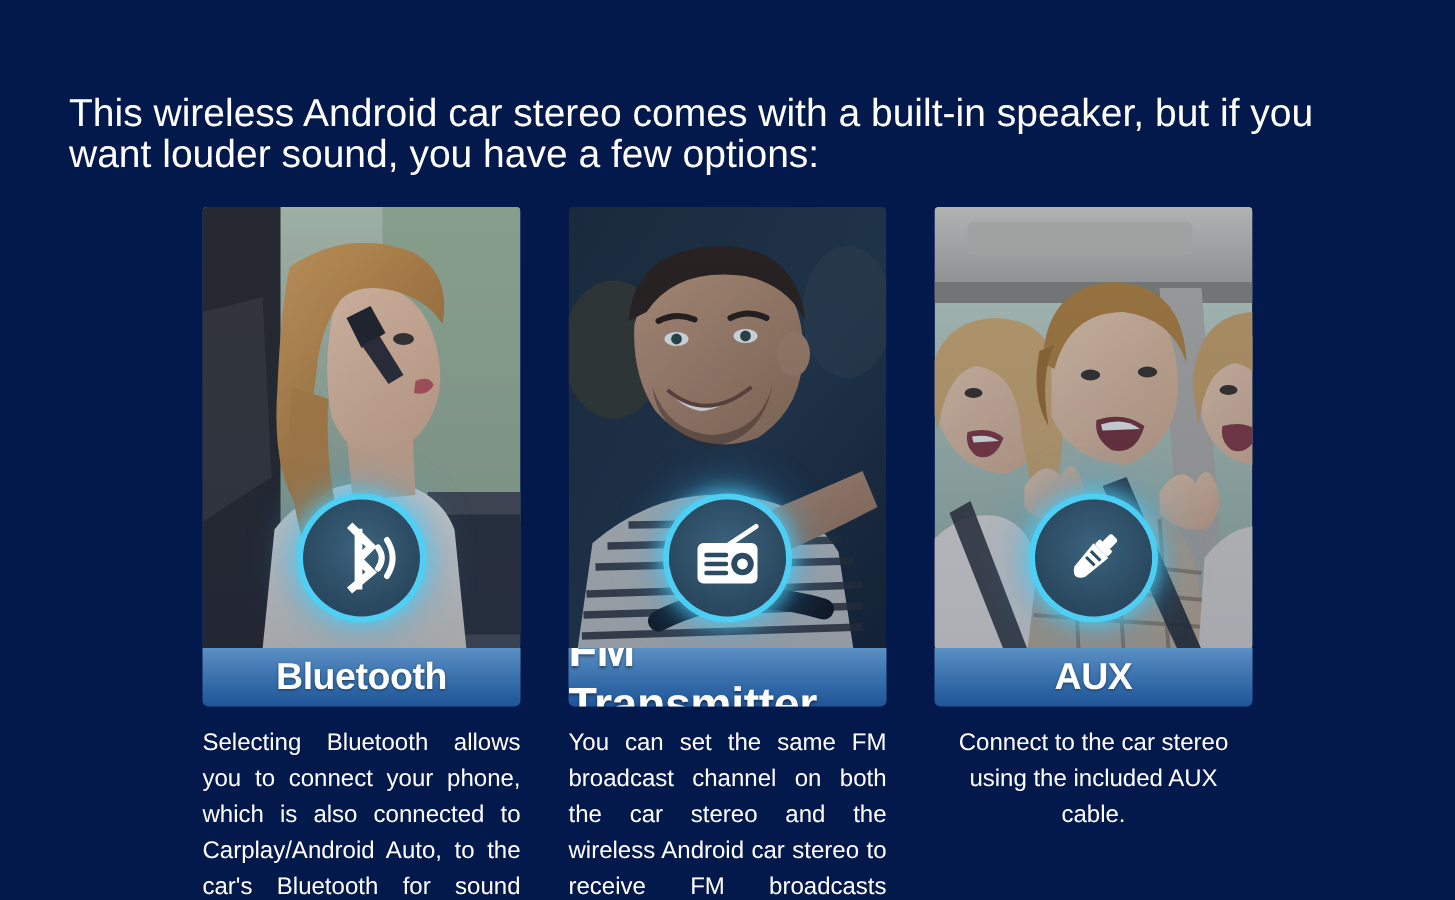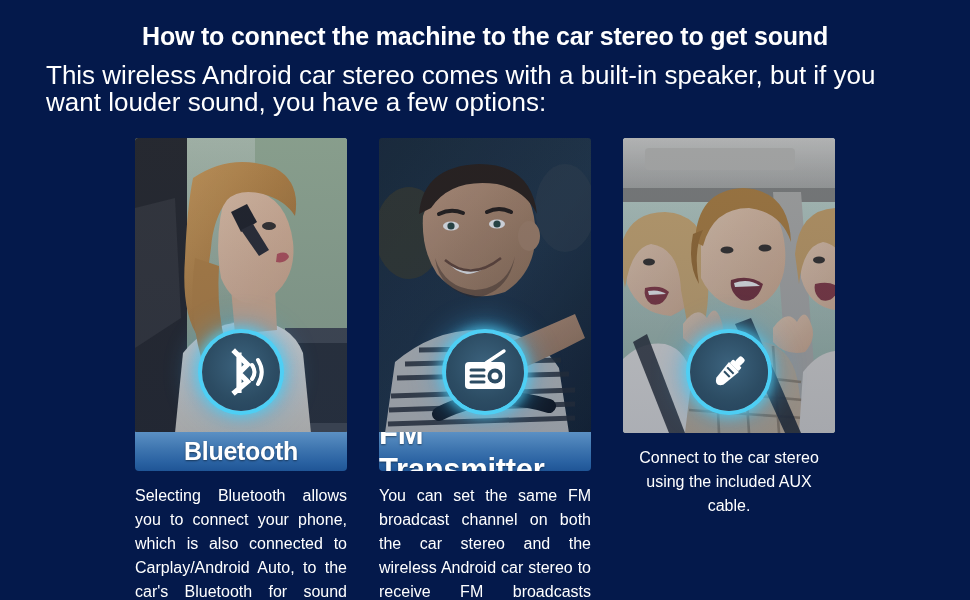--- a/index.html
+++ b/index.html
@@ -141,21 +141,20 @@
     text-justify: inter-word;
     font-weight: 400;
   }
   .card-caption.left { text-align: center; }
 </style>
 </head>
 <body>
 
 <div class="page">
 
-  <div class="header-title">How to connect the machine to the car stereo to get sound</div>
 
   <div class="header-sub">This wireless Android car stereo comes with a built-in speaker, but if you want louder sound, you have a few options:</div>
 
   <div class="cards">
 
     <div class="card">
       <div class="card-photo">
         <svg class="photo-canvas" viewBox="0 0 212 295" preserveAspectRatio="xMidYMid slice">
           <defs>
             <linearGradient id="b-sky" x1="0" y1="0" x2="0" y2="1">
@@ -364,18 +363,19 @@
               <rect x="21.5" y="5" width="7" height="9" rx="2.2" fill="#ffffff"></rect>
               <rect x="19" y="13" width="12" height="5" rx="1.2" fill="#ffffff"></rect>
               <path d="M18 18 L32 18 L30 38 Q25 46 20 38 Z" fill="#ffffff"></path>
               <rect x="20.5" y="22" width="9" height="2" fill="#2c4c63"></rect>
               <rect x="21" y="27" width="8" height="2" fill="#2c4c63"></rect>
             </g>
           </svg>
         </div>
       </div>
 
+      <div class="card-label">AUX</div>
 
       <div class="card-caption left">Connect to the car stereo using the included AUX cable.</div>
     </div>
 
   </div>
 </div>
 
 </body></html>

